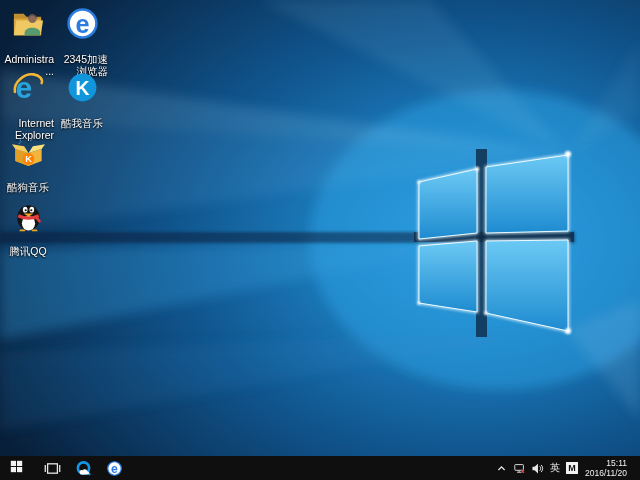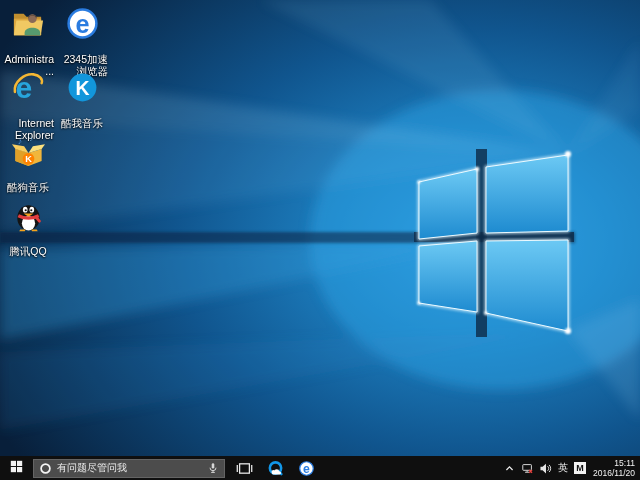--- a/index.html
+++ b/index.html
@@ -26,21 +26,21 @@
   .search .mic svg{width:12px;height:12px;display:block}
   .tb-group{display:flex;align-items:center;height:100%;margin-left:4px}
   .tb-btn{width:31px;height:24px;display:flex;align-items:center;justify-content:center}
   .tb-btn svg{width:17px;height:17px;display:block}
   .tray{margin-left:auto;display:flex;align-items:center;height:100%}
   .tray-btn{width:16px;height:24px;display:flex;align-items:center;justify-content:center;margin-right:2px}
   .tray-btn svg{width:13px;height:13px;display:block}
   .lang{font-size:10px;color:#f2f2f2;padding:0 3px;height:24px;display:flex;align-items:center}
   .ime{width:12px;height:12px;background:#f2f2f2;color:#111;font-size:9px;font-weight:bold;
        display:flex;align-items:center;justify-content:center;margin:0 3px}
-  .clock{color:#f2f2f2;font-size:8.5px;line-height:10px;text-align:right;padding:0 5px 0 4px}
+  .clock{color:#f2f2f2;font-size:8.5px;line-height:10px;text-align:right;padding:0 13px 0 4px}
 </style>
 </head>
 <body>
 
 <div class="desktop">
 
   <svg class="wall" viewBox="0 0 640 456" preserveAspectRatio="none">
     <defs>
       <radialGradient id="wbg" cx="0.74" cy="0.53" r="0.85">
         <stop offset="0" stop-color="#2e9ade"></stop>
@@ -186,35 +186,20 @@
 <div class="taskbar">
   <div class="start">
     <span><svg viewBox="0 0 16 16">
           <rect x="1" y="1" width="6.4" height="6.4" fill="#f2f2f2"></rect>
           <rect x="8.6" y="1" width="6.4" height="6.4" fill="#f2f2f2"></rect>
           <rect x="1" y="8.6" width="6.4" height="6.4" fill="#f2f2f2"></rect>
           <rect x="8.6" y="8.6" width="6.4" height="6.4" fill="#f2f2f2"></rect>
         </svg></span>
   </div>
 
-  <div class="search">
-    <span class="cort">
-        <svg viewBox="0 0 16 16">
-          <circle cx="8" cy="8" r="5.4" fill="none" stroke="#f5f5f5" stroke-width="2.1"></circle>
-        </svg>
-      </span>
-    <span class="txt">有问题尽管问我</span>
-    <span class="mic">
-        <svg viewBox="0 0 16 16">
-          <rect x="6.3" y="1.6" width="3.4" height="7.2" rx="1.7" fill="#d6d6d6"></rect>
-          <path d="M4 7.6a4 4 0 0 0 8 0" fill="none" stroke="#d6d6d6" stroke-width="1.3"></path>
-          <path d="M8 11.6v1.8M5.6 13.9h4.8" stroke="#d6d6d6" stroke-width="1.3"></path>
-        </svg>
-      </span>
-  </div>
 
   <div class="tb-group">
       <div class="tb-btn">
         <span>
           <svg viewBox="0 0 16 16">
             <rect x="3.4" y="3.6" width="9.2" height="8.8" fill="none" stroke="#e9e9e9" stroke-width="1.2"></rect>
             <path d="M1.2 4.8v6.4M14.8 4.8v6.4" stroke="#e9e9e9" stroke-width="1.2"></path>
           </svg>
         </span>
       </div>

